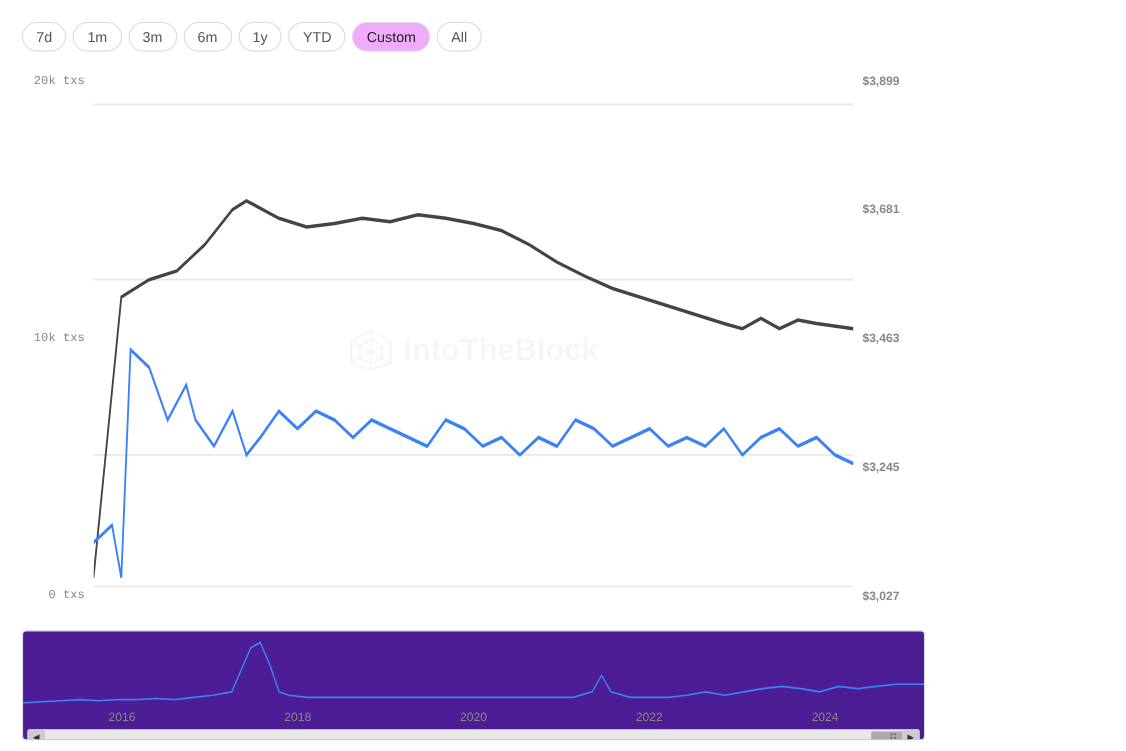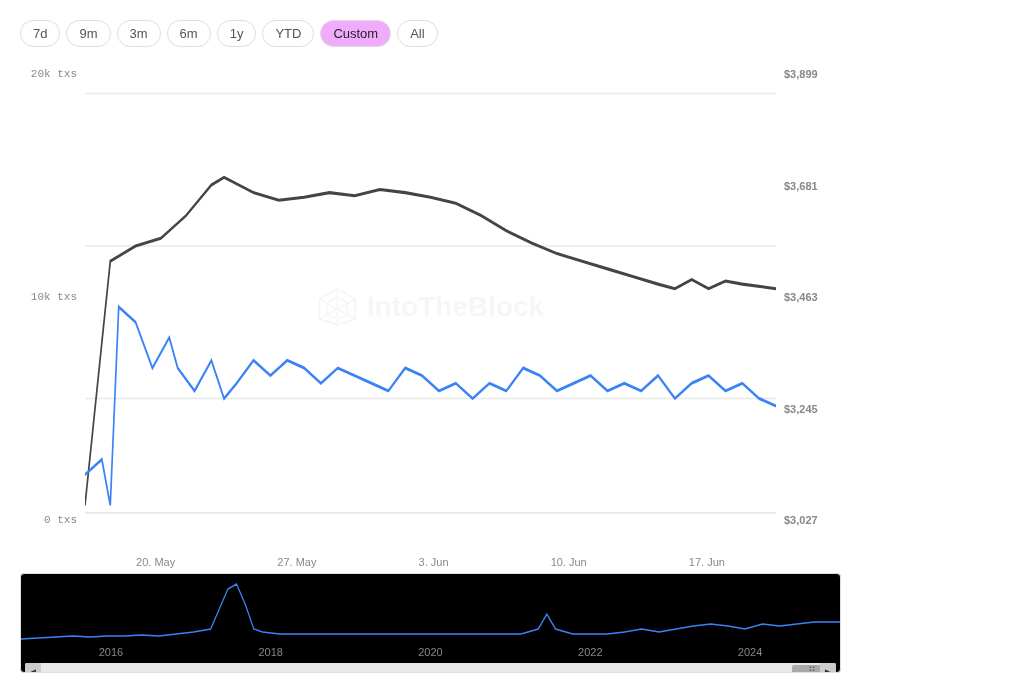--- a/index.html
+++ b/index.html
@@ -136,21 +136,21 @@
       margin-left: 65px;
       margin-right: 65px;
     }
     
     .mini-chart-container {
       height: 100px;
       border: 1px solid #e0e0e0;
       border-radius: 4px;
       position: relative;
       overflow: hidden;
-      background: #000000;
+      background: #4c1d95;
     }
     .mini-chart-svg {
       width: 100%;
       height: 70px;
       display: block;
     }
     .mini-x-axis {
       display: flex;
       justify-content: space-around;
       font-size: 11px;
@@ -205,21 +205,21 @@
       stroke-width: 1;
     }
   </style>
 </head>
 <body>
 
 <div class="container">
 
   <div class="time-buttons">
     <button class="time-btn">7d</button>
-    <button class="time-btn">9m</button>
+    <button class="time-btn">1m</button>
     <button class="time-btn">3m</button>
     <button class="time-btn">6m</button>
     <button class="time-btn">1y</button>
     <button class="time-btn">YTD</button>
     <button class="time-btn active">Custom</button>
     <button class="time-btn">All</button>
   </div>
 
 
   <div class="chart-area">
@@ -335,27 +335,20 @@
 
       <div class="y-axis-right">
         <span>$3,899</span>
         <span>$3,681</span>
         <span>$3,463</span>
         <span>$3,245</span>
         <span>$3,027</span>
       </div>
     </div>
 
-    <div class="x-axis">
-      <span>20. May</span>
-      <span>27. May</span>
-      <span>3. Jun</span>
-      <span>10. Jun</span>
-      <span>17. Jun</span>
-    </div>
 
     <div class="mini-chart-container">
       <svg class="mini-chart-svg" viewBox="0 0 950 70" preserveAspectRatio="none">
 
         <polyline fill="none" stroke="#3b82f6" stroke-width="1.5" points="
             0,65 20,64 40,63 60,62 80,63 100,62 120,62 140,61 160,62
             180,60 200,58 220,55 230,35 240,15 250,10 260,30 270,55
             280,58 300,60 320,60 340,60 360,60 380,60 400,60 420,60
             440,60 460,60 480,60 500,60 520,60 540,60 560,60 580,60
             600,55 610,40 620,55 640,60 660,60 680,60 700,58 720,55

